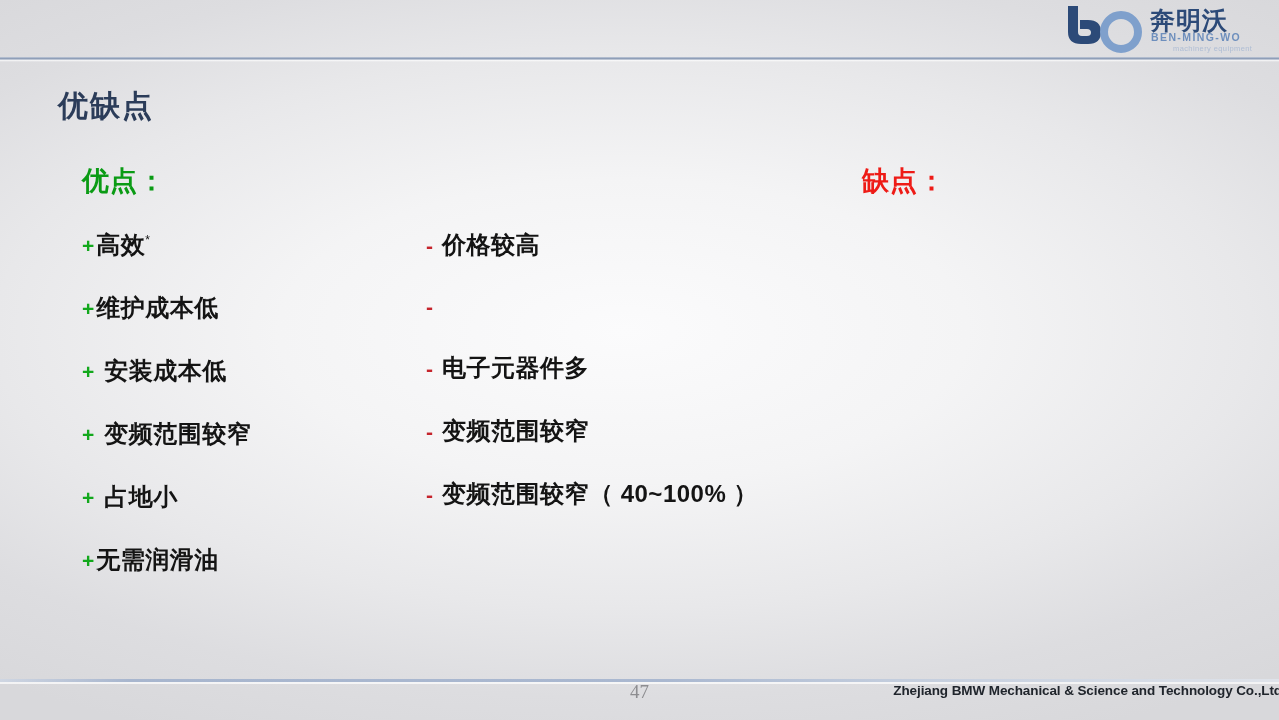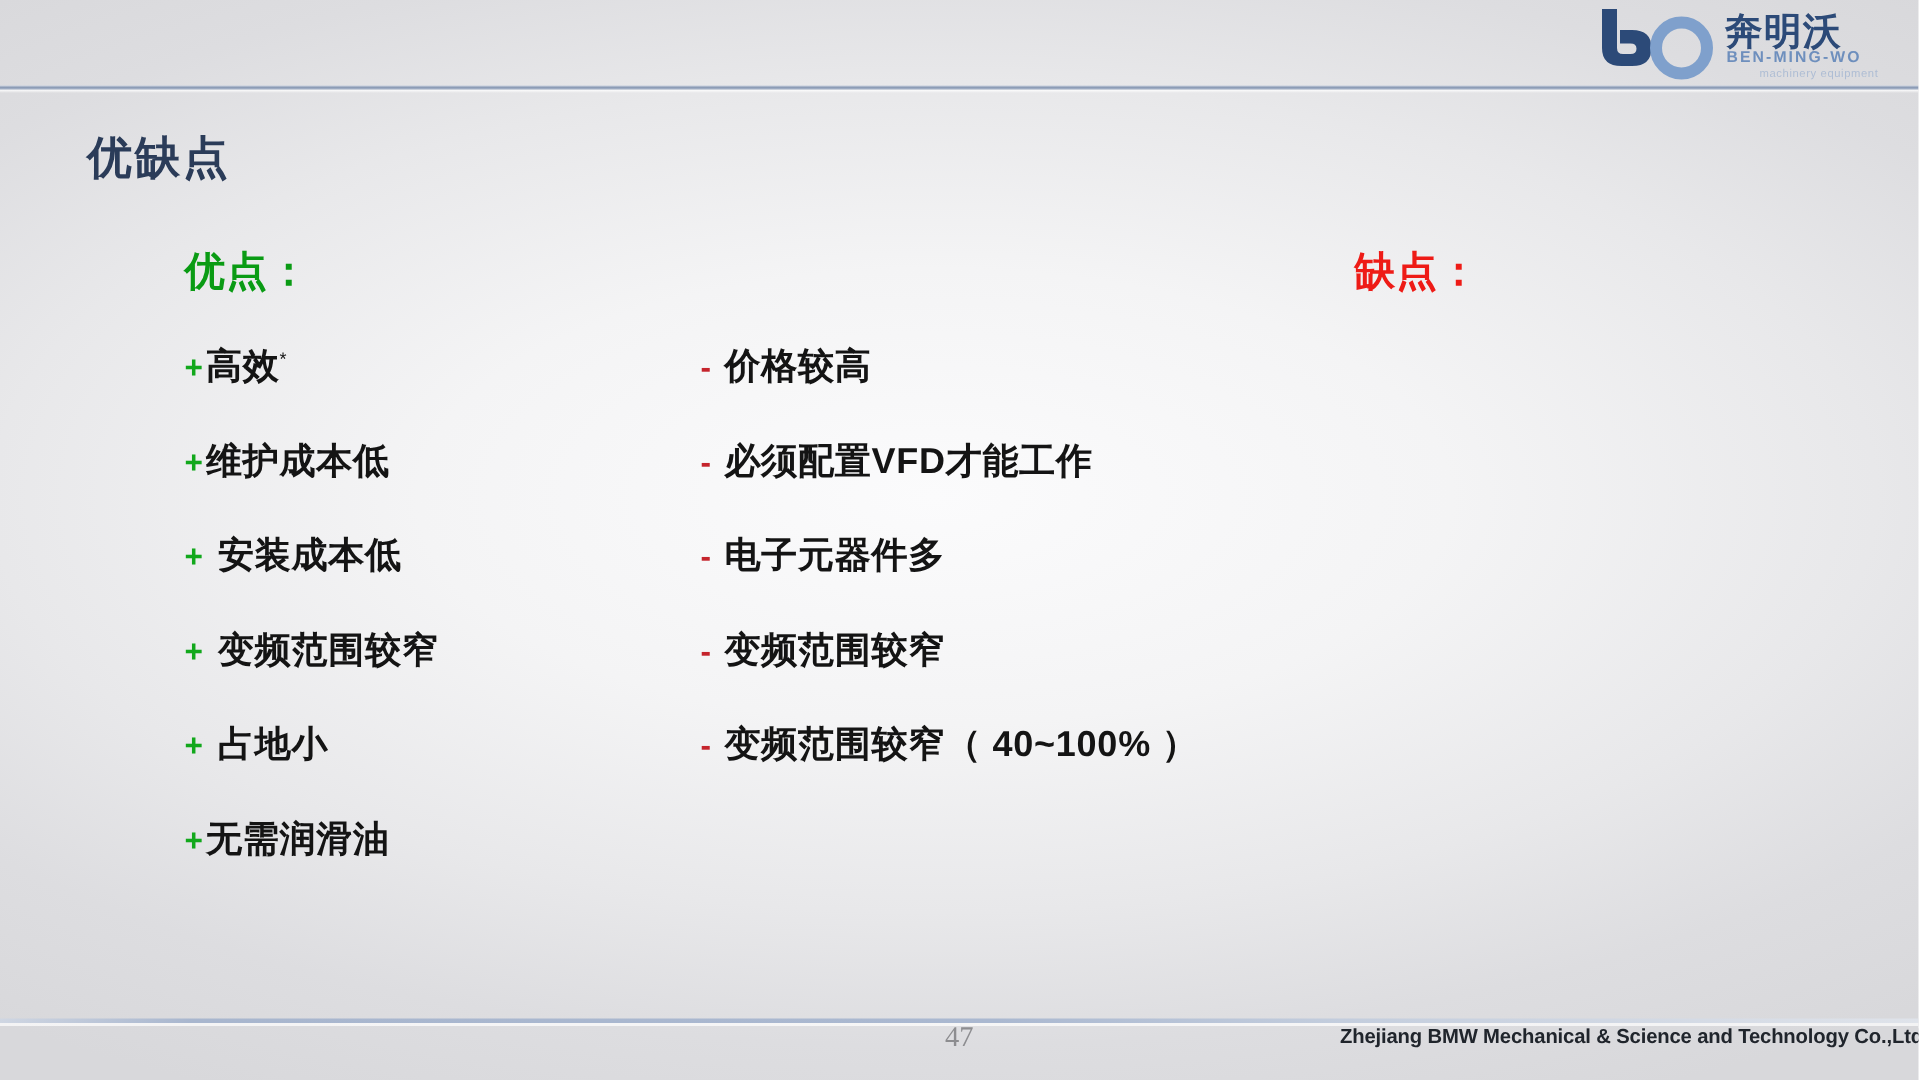--- a/index.html
+++ b/index.html
@@ -69,21 +69,20 @@
     color: #2b3c59;
     letter-spacing: 2px;
     line-height: 1;
     margin-top: 21px;
   }
 
   
   .column {
     position: absolute;
     top: 168px;
-    margin-left: 41px;
   }
   #col-pros { left: 82px; width: 330px; }
   #col-cons { left: 426px; width: 520px; text-align: right; }
 
   .col-heading {
     font-size: 27px;
     font-weight: bold;
     line-height: 1;
     margin: 0 0 38px 0;
     letter-spacing: 1px;
@@ -229,21 +228,20 @@
     <div id="cons-heading" class="col-heading">缺点：</div>
     <ul class="bullet-list cons">
 
       <li class="bullet-item">
         <span class="bullet-marker">-</span>
         <span class="bullet-text">价格较高</span>
       </li>
 
       <li class="bullet-item">
         <span class="bullet-marker">-</span>
-        <span class="bullet-text">必须配置VFD才能工作</span>
       </li>
 
       <li class="bullet-item">
         <span class="bullet-marker">-</span>
         <span class="bullet-text">电子元器件多</span>
       </li>
 
       <li class="bullet-item">
         <span class="bullet-marker">-</span>
         <span class="bullet-text">变频范围较窄</span>

